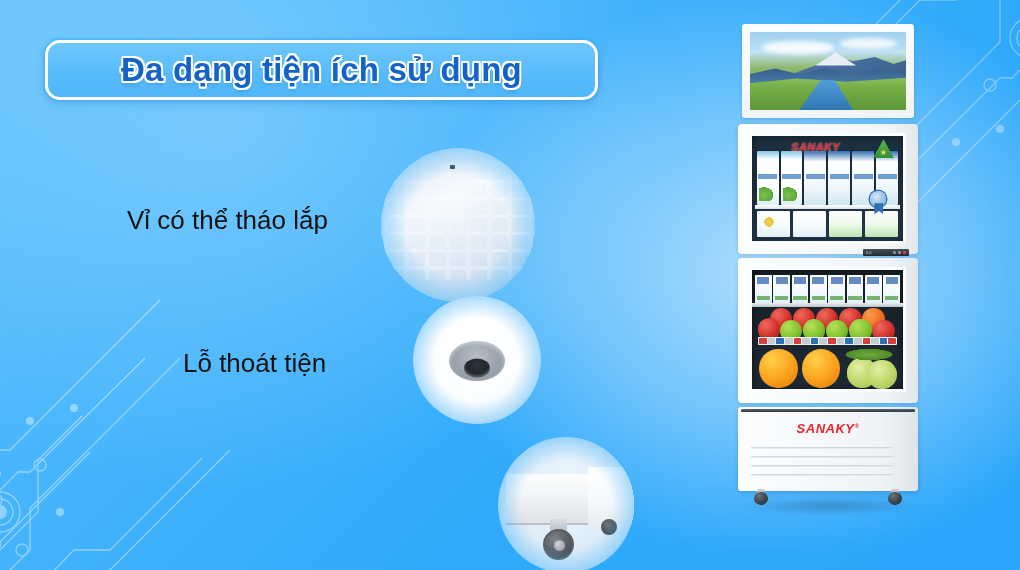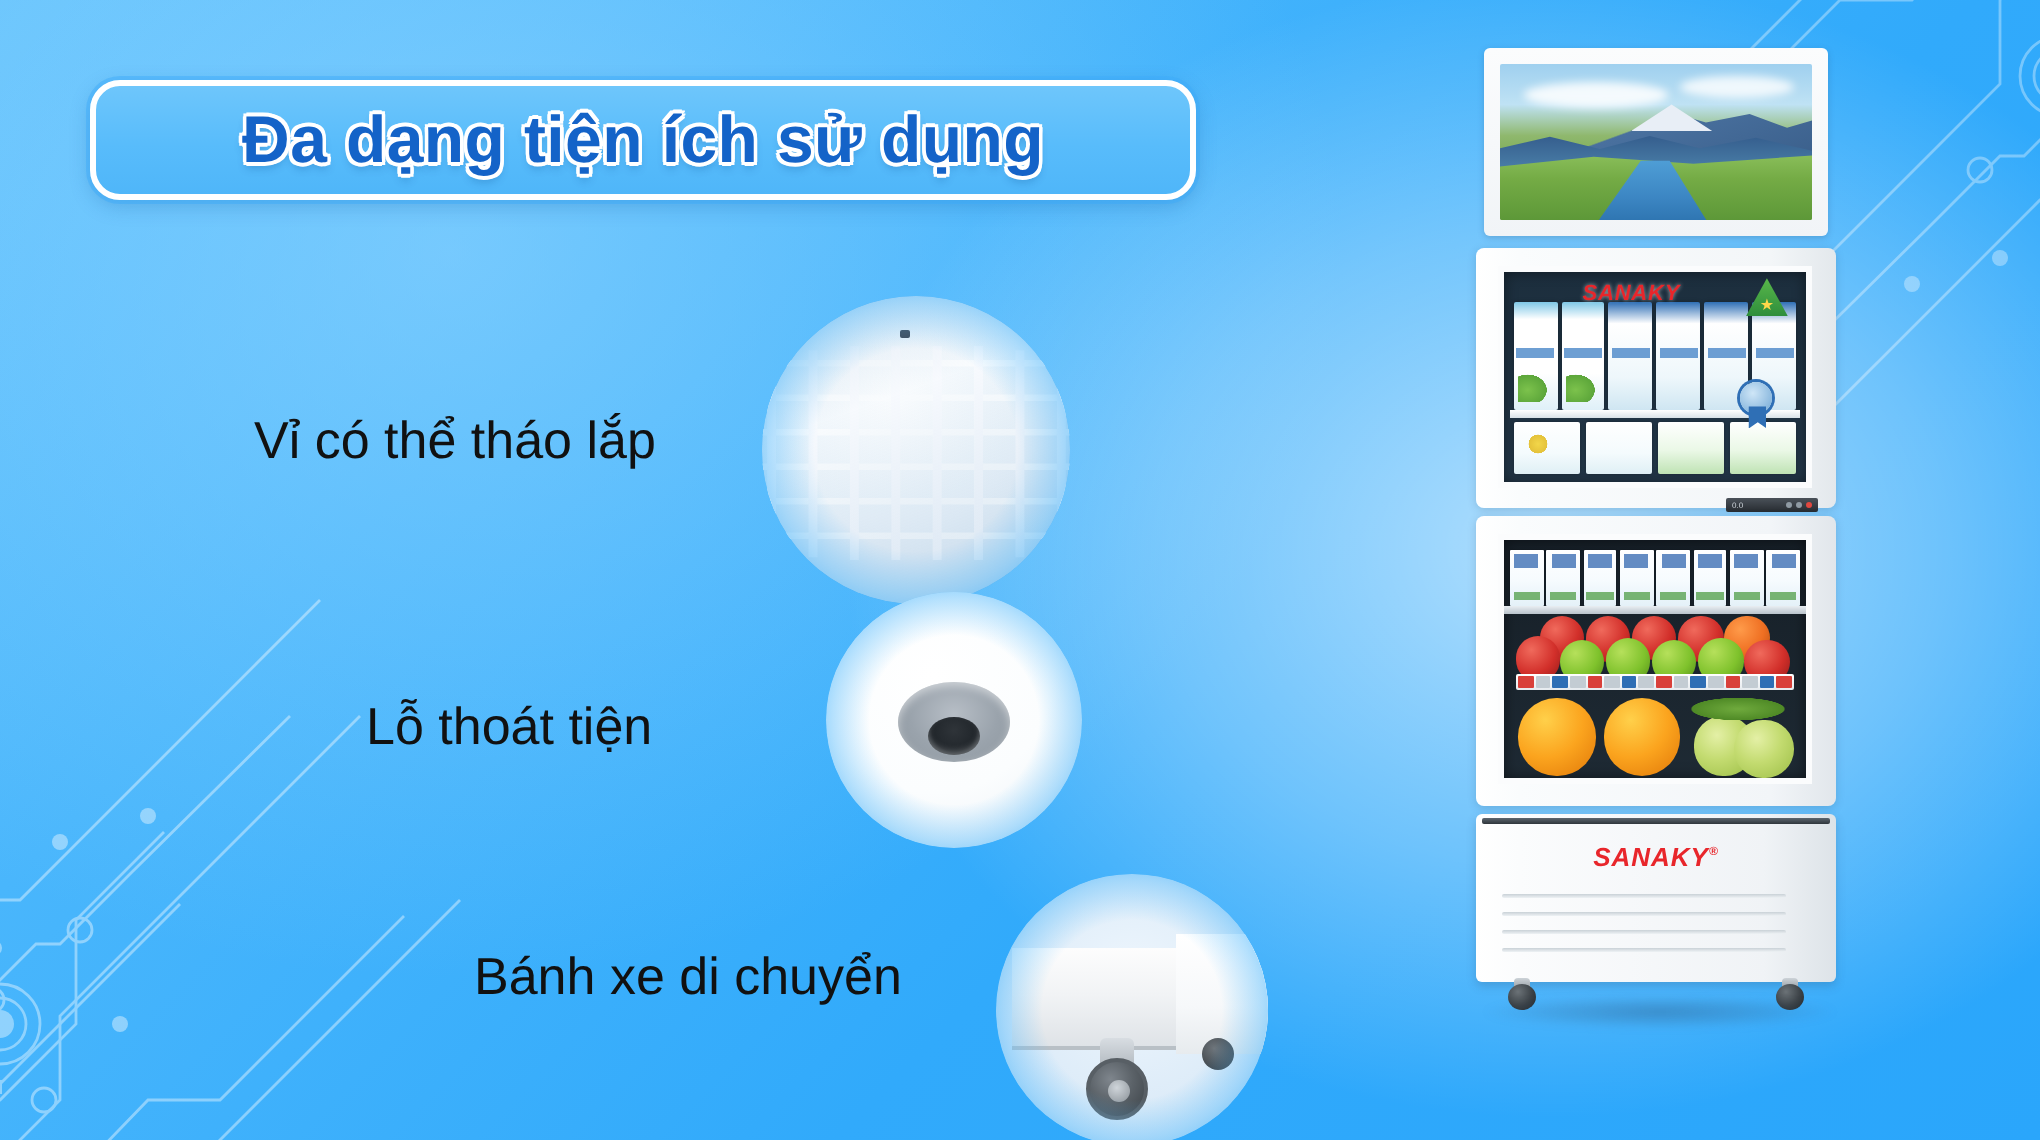--- a/index.html
+++ b/index.html
@@ -459,21 +459,20 @@
 
   <div id="label-drain" class="feature-label">Lỗ thoát tiện</div>
   <div id="circle-drain" class="feature-circle">
     <div class="inner">
       <div id="drain-ring"></div>
       <div id="drain-hole"></div>
     </div>
     <div class="fade"></div>
   </div>
 
-  <div id="label-wheel" class="feature-label">Bánh xe di chuyển</div>
   <div id="circle-wheel" class="feature-circle">
     <div class="inner">
       <div id="wheel-body"></div>
       <div id="wheel-body-side"></div>
       <div id="wheel-bracket"></div>
       <div id="wheel-tire"></div>
       <div id="wheel-tire-hub"></div>
       <div id="wheel-tire2"></div>
     </div>
     <div class="fade"></div>

